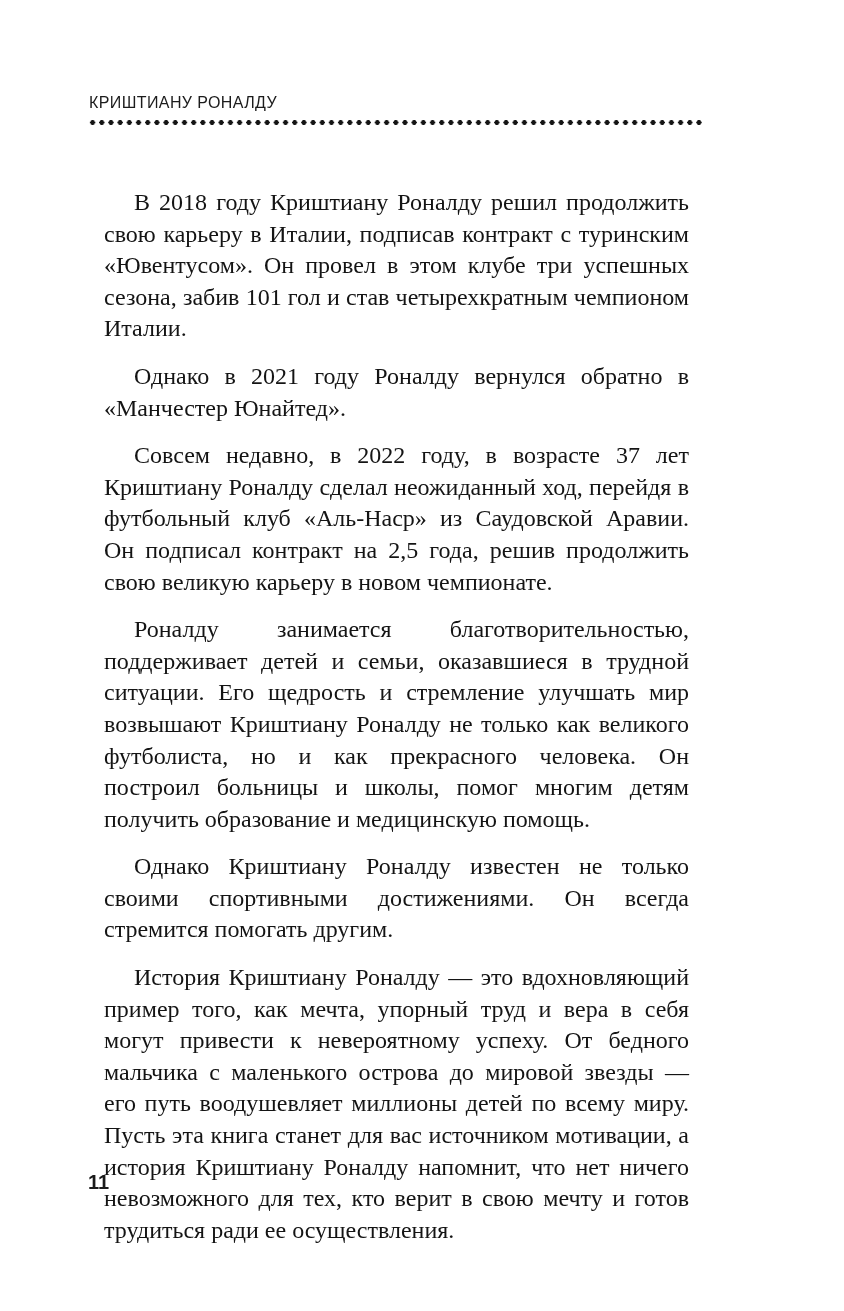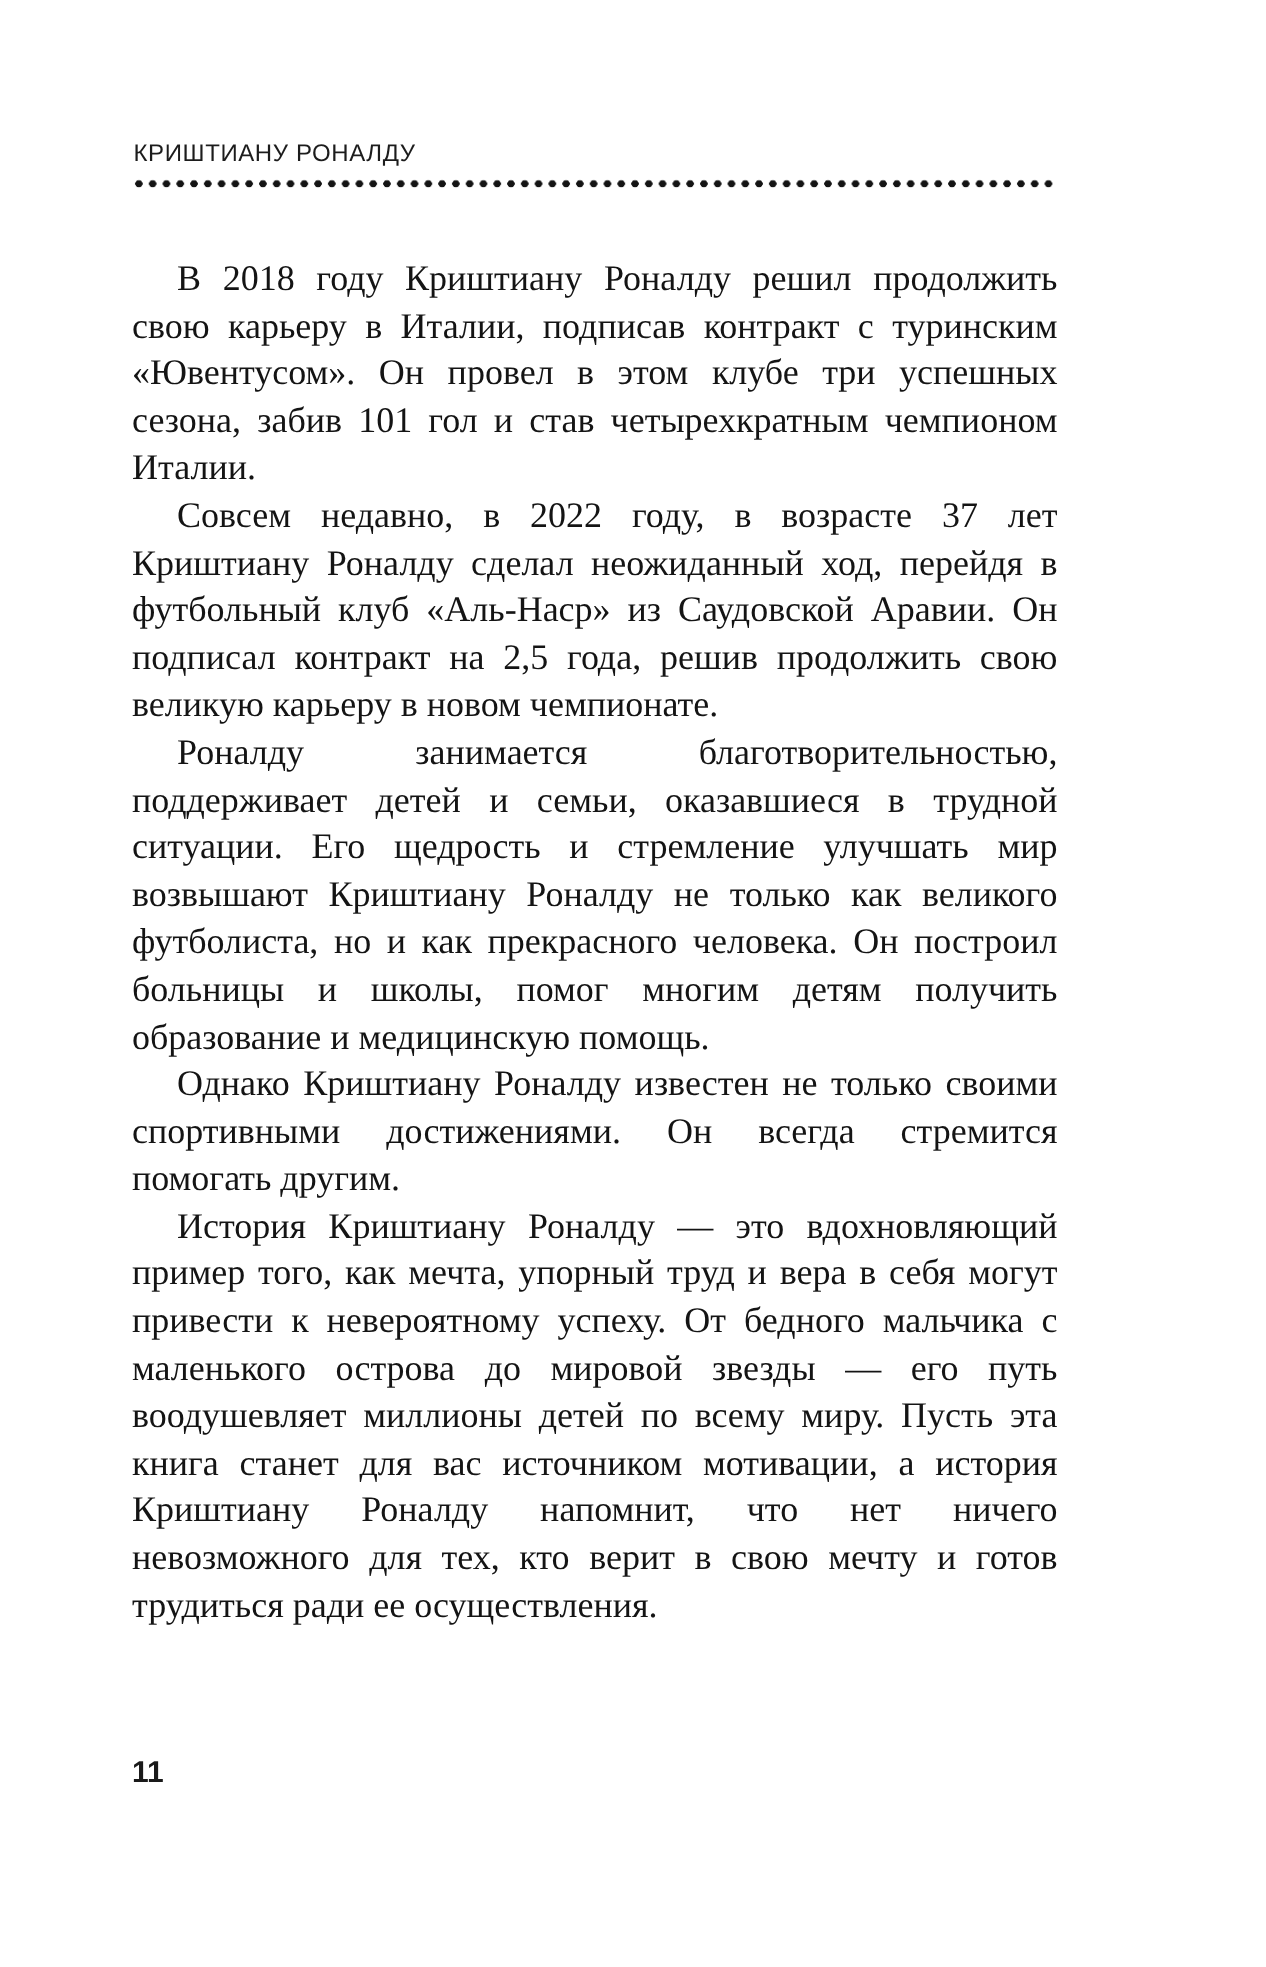--- a/index.html
+++ b/index.html
@@ -45,21 +45,21 @@
     width: 617px;
     font-family: "Liberation Serif", "DejaVu Serif", serif;
     font-size: 24px;
     line-height: 31.6px;
     text-align: justify;
     color: #141414;
     hyphens: auto;
     -webkit-hyphens: auto;
   }
   .text-block p {
-    margin: 0;
+    margin: 16px;
     padding: 0;
     text-indent: 30px;
   }
   .page-number {
     position: absolute;
     top: 1171px;
     left: 88px;
     width: 617px;
     text-align: left;
     font-family: "Liberation Sans", sans-serif;
@@ -72,20 +72,21 @@
 <body>
 
 <div class="book-page">
 
   <div class="running-head">КРИШТИАНУ РОНАЛДУ</div>
 
   <div class="dotted-rule"></div>
 
   <div class="text-block">
     <p>В 2018 году Криштиану Роналду решил продолжить свою карьеру в Италии, подписав контракт с туринским «Ювентусом». Он провел в этом клубе три успешных сезона, забив 101 гол и став четырехкратным чемпионом Италии.</p>
+    <p>Однако в 2021 году Роналду вернулся обратно в «Манчестер Юнайтед».</p>
     <p>Совсем недавно, в 2022 году, в возрасте 37 лет Криштиану Роналду сделал неожиданный ход, перейдя в футбольный клуб «Аль-Наср» из Саудовской Аравии. Он подписал контракт на 2,5 года, решив продолжить свою великую карьеру в новом чемпионате.</p>
     <p>Роналду занимается благотворительностью, поддерживает детей и семьи, оказавшиеся в трудной ситуации. Его щедрость и стремление улучшать мир возвышают Криштиану Роналду не только как великого футболиста, но и как прекрасного человека. Он построил больницы и школы, помог многим детям получить образование и медицинскую помощь.</p>
     <p>Однако Криштиану Роналду известен не только своими спортивными достижениями. Он всегда стремится помогать другим.</p>
     <p>История Криштиану Роналду — это вдохновляющий пример того, как мечта, упорный труд и вера в себя могут привести к невероятному успеху. От бедного мальчика с маленького острова до мировой звезды — его путь воодушевляет миллионы детей по всему миру. Пусть эта книга станет для вас источником мотивации, а история Криштиану Роналду напомнит, что нет ничего невозможного для тех, кто верит в свою мечту и готов трудиться ради ее осуществления.</p>
   </div>
 
   <div class="page-number">11</div>
 
 </div>
 

